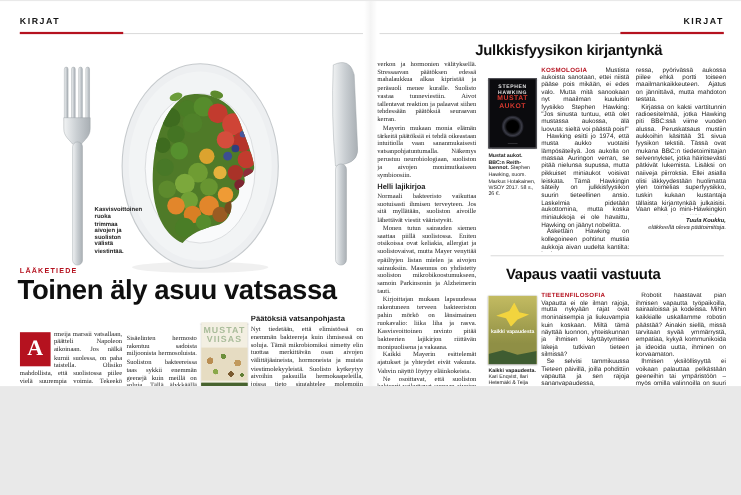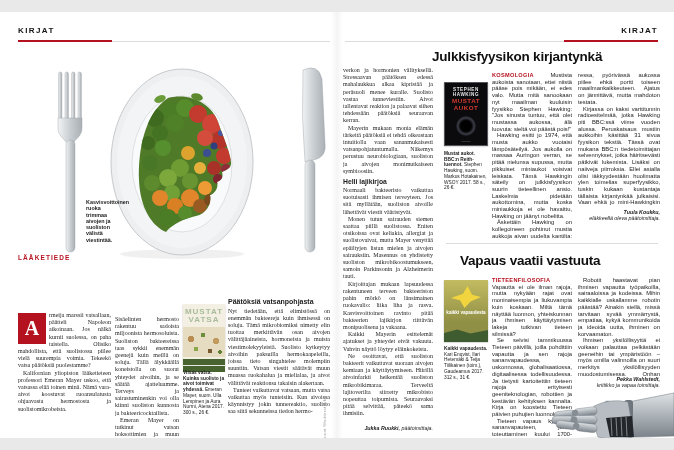--- a/index.html
+++ b/index.html
@@ -1,20 +1,20 @@
 <!DOCTYPE html>
 <html><head>
 <meta charset="utf-8">
 <style>
   html,body{margin:0;padding:0;background:#e9e9e9;}
   .spread{
     --red:#b5121f;
-    position:relative;width:674px;height:426px;background:#ffffff;
+    position:relative;width:674px;height:350px;background:#ffffff;
     font-family:"Liberation Sans",sans-serif;color:#1c1c1c;overflow:hidden;
-    margin:12px auto;
+    margin:1px auto;
   }
   .abs{position:absolute;}
   .gutter{left:331px;top:0;width:12px;height:450px;
     background:linear-gradient(90deg,rgba(0,0,0,0),rgba(0,0,0,.045),rgba(0,0,0,0));}
   .sec{font-size:8px;font-weight:700;letter-spacing:1.4px;color:#141414;}
   .rule{background:#dcdcdc;height:1px;}
   .rrule{background:var(--red);height:2.5px;}
   .kicker{font-size:6.5px;font-weight:700;letter-spacing:1.1px;color:var(--red);}
   .title{font-size:25px;font-weight:700;letter-spacing:-0.4px;color:#0f0f0f;white-space:nowrap;}
   .r-title{font-size:13.5px;font-weight:700;letter-spacing:-0.2px;color:#0f0f0f;white-space:nowrap;}
@@ -149,38 +149,39 @@
           <circle cx="185" cy="165" r="7" fill="#568c2c"></circle>
       </g>
       <ellipse cx="160" cy="51" rx="6" ry="3.5" fill="#6b9c3a" transform="rotate(-20 160 51)"></ellipse>
       <ellipse cx="197" cy="49" rx="6" ry="3.5" fill="#5d8a2d" transform="rotate(15 197 49)"></ellipse>
     </g>
   </svg>
 
   <div class="abs herocap" style="left:86px;top:187px;width:37px;">Kasvisvoittoinen ruoka trimmaa aivojen ja suoliston välistä viestintää.</div>
 
   <div class="abs kicker" style="left:18px;top:242px;">LÄÄKETIEDE</div>
+  <div class="abs title" style="left:16px;top:249px;">Toinen äly asuu vatsassa</div>
 
   <div class="abs col" style="left:18px;top:300px;width:93px;height:128px;">
     <div class="serif">
       <span class="dropcap">A</span>
       <p>rmeija marssii vatsallaan, päätteli Napoleon aikoinaan. Jos nälkä kurnii suolessa, on paha taistella. Olisiko mahdollista, että suolistossa piilee vielä suurempia voimia. Tekeekö vatsa päätöksiä puolestamme?</p>
       <p class="ind">Kalifornian yliopiston lääketieteen professori Emeran Mayer uskoo, että vatsassa elää toinen minä. Nämä vara-aivot koostuvat ruoansulatusta ohjaavasta hermostosta ja suolistomikrobeista.</p>
     </div>
   </div>
 
   <div class="abs col serif" style="left:115px;top:304px;width:64px;height:126px;">
     <p>Sisäelinten hermosto rakentuu sadoista miljoonista hermosoluista. Suoliston bakteereissa taas sykkii enemmän geenejä kuin meillä on soluja. Tällä älykkäällä koneistolla on suorat yhteydet aivoihin, ja se säätää ajatteluamme. Terveys ja sairastuminenkin voi olla kiinni suoliston kunnosta ja bakteericocktailista.</p>
     <p class="ind">Emeran Mayer on tutkinut vatsan hoksottimien ja muun elimistön kytköstä vuosikausia. Vielä 1970-luvulla vallitsi mekanistinen käsitys: suolisto on pelkkä ruoankäsittelykone – ei muuta. Yhtä kapeasti ajateltiin bakteereista. Ne korkeintaan kouluttavat immuunipuolustusta ja tuottavat suolessa vitamiineja.</p>
   </div>
 
   <div class="abs" style="left:183px;top:292px;width:42px;">
     <div class="cover cov-vv">
       <div class="t">MUSTAT</div>
-      <div class="t" style="padding-top:0;">VATSA</div>
+      <div class="t" style="padding-top:0;">VIISAS</div>
       <div class="band"></div>
       <div class="foot"></div>
     </div>
     <div class="bookcap" style="margin-top:4px;">
       <span class="b">Viisas vatsa. Kuinka suolisto ja aivot toimivat yhdessä.</span>
       <span>Emeran Mayer, suom. Ulla Lempinen ja Aura Nurmi, Atena 2017. 300 s., 26 €.</span>
     </div>
   </div>
 
   <div class="abs col" style="left:228px;top:286px;width:102px;height:148px;">

